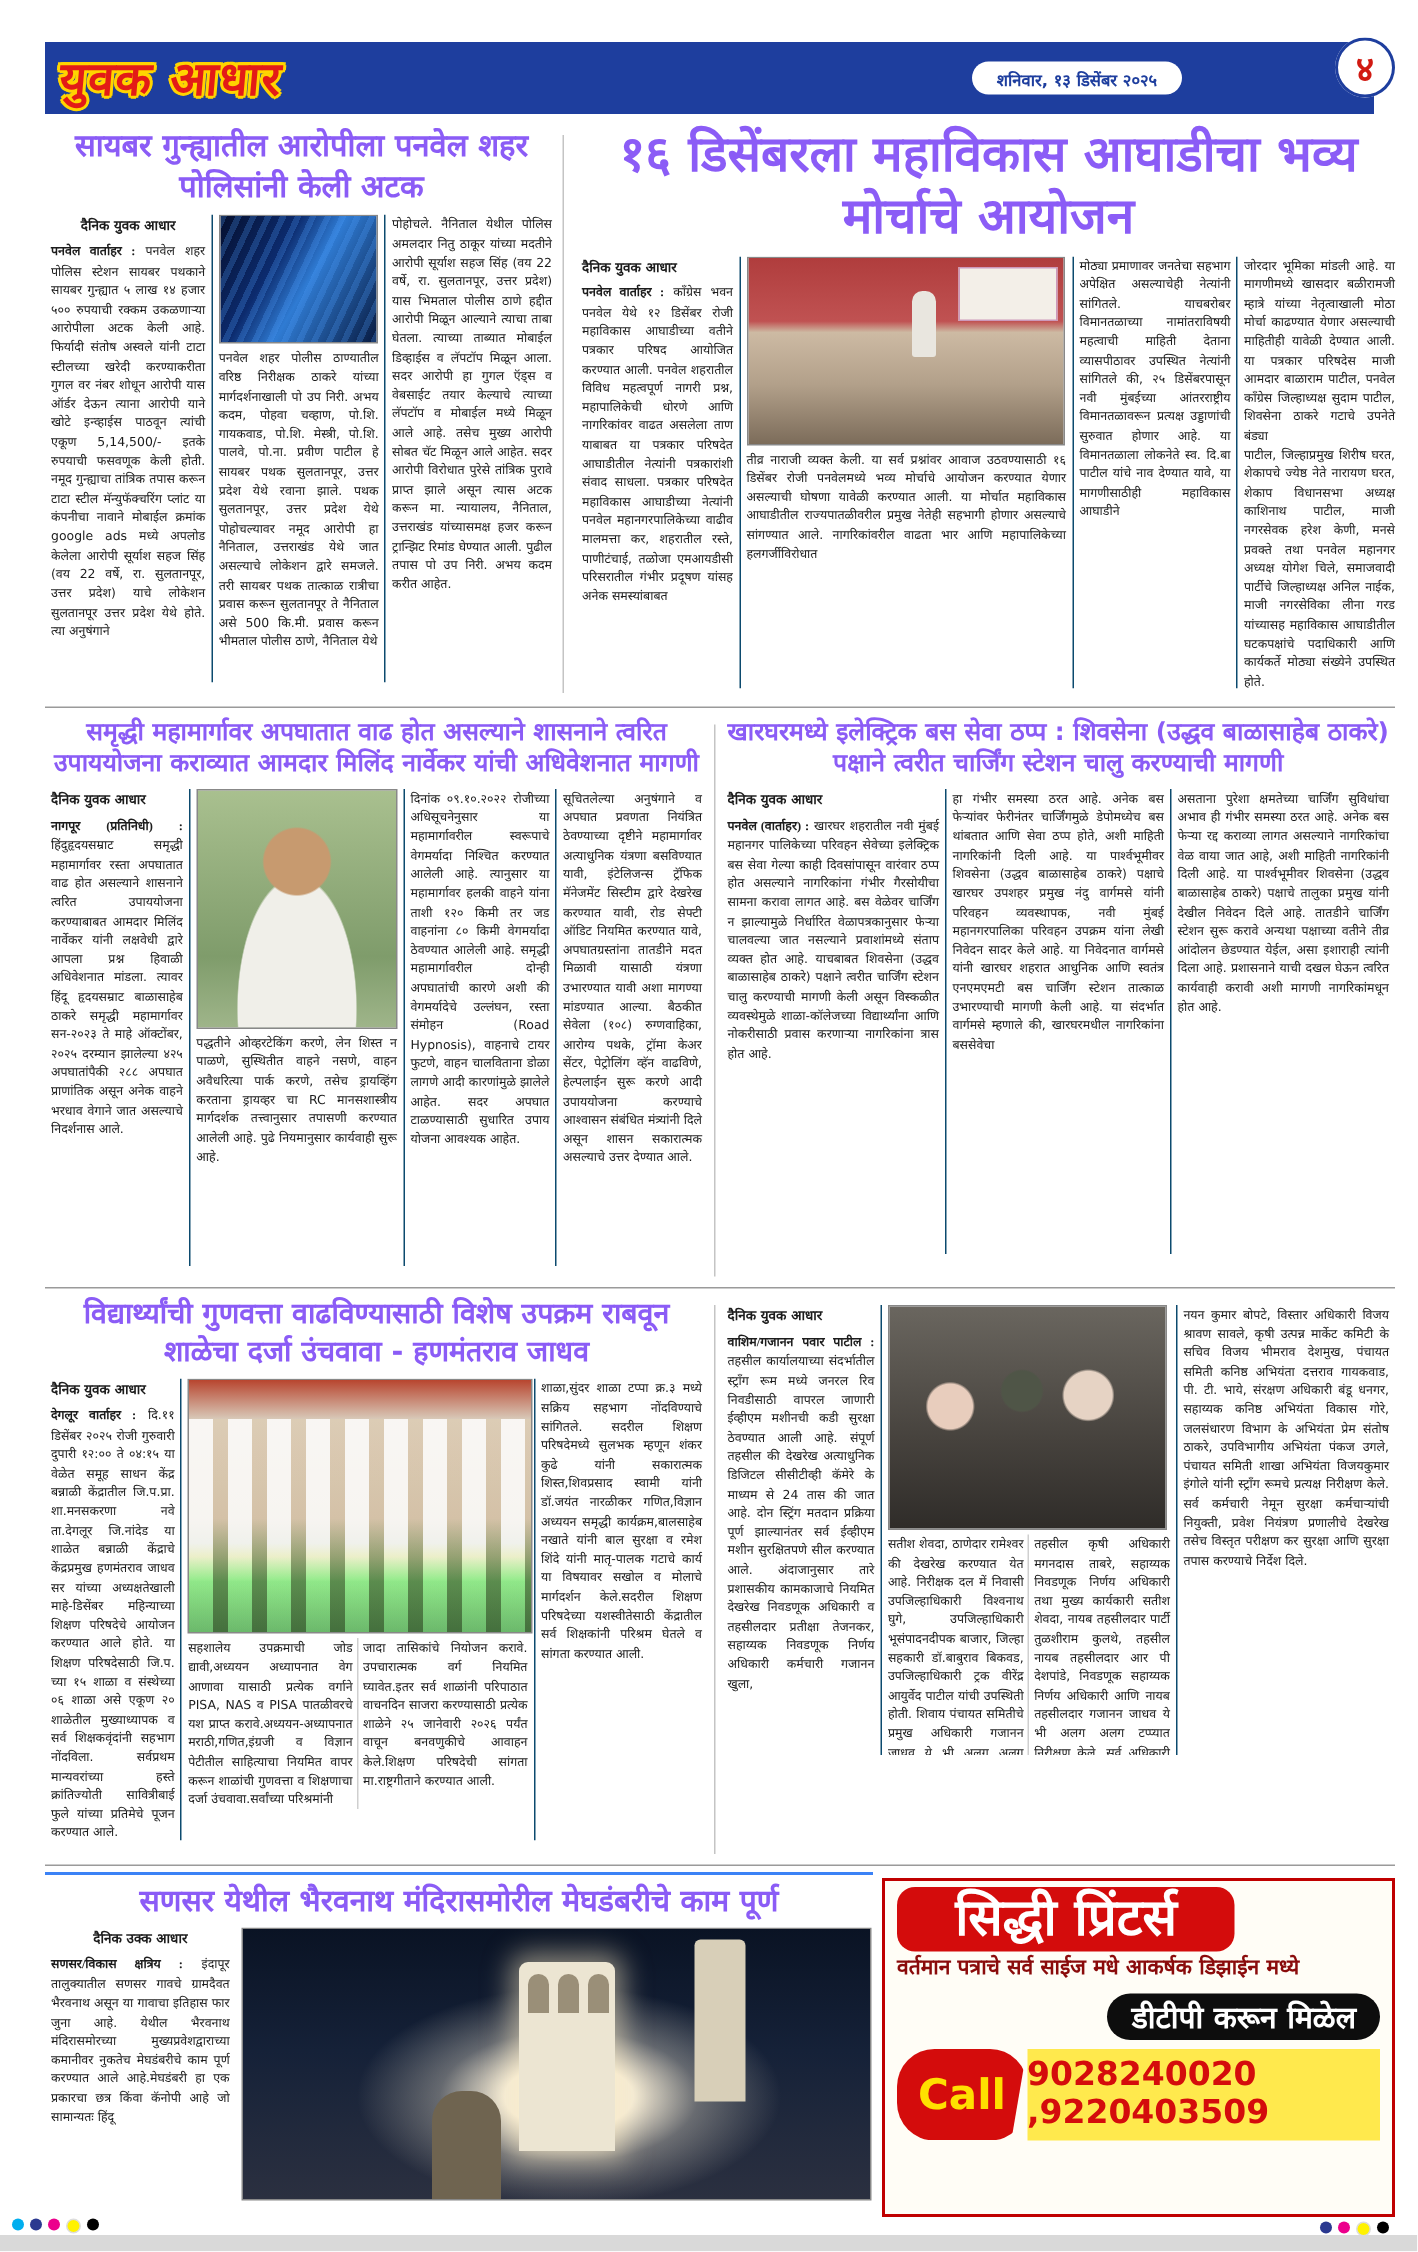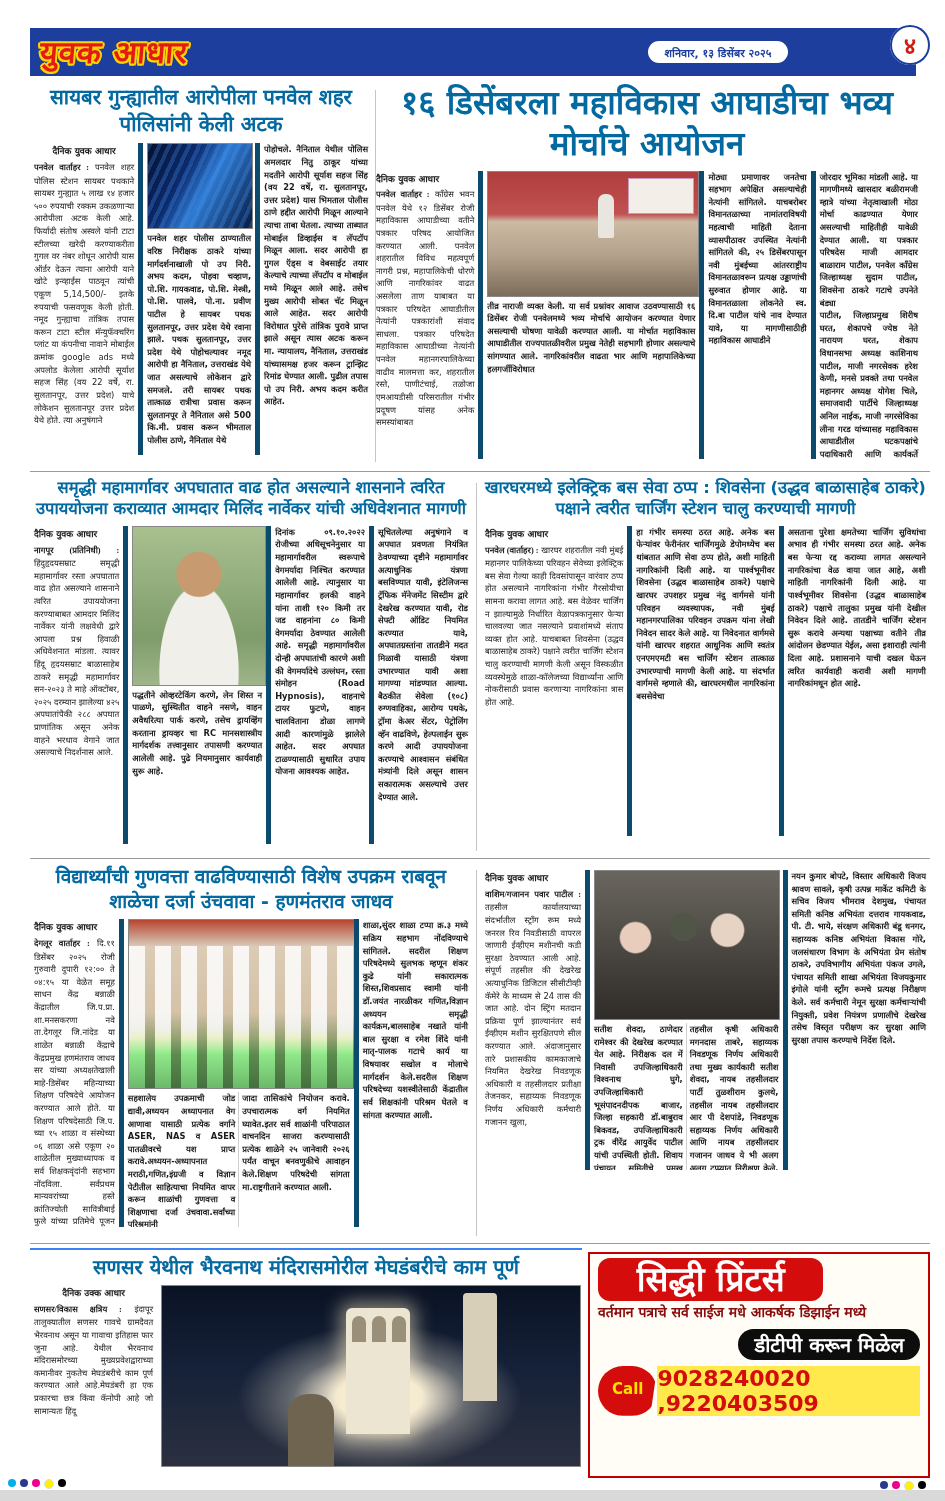--- a/index.html
+++ b/index.html
@@ -14,26 +14,26 @@
         -1.5px -1.5px #ffd400,1.5px -1.5px #ffd400,-1.5px 1.5px #ffd400,1.5px 1.5px #ffd400;}
   .datebox{position:absolute;right:128px;top:13px;width:140px;height:22px;background:#ffffff;
         border-radius:11px;display:flex;align-items:center;justify-content:center;
         font-size:11px;font-weight:bold;color:#1e3e9e;}
   .pagenum{position:absolute;right:-14px;top:-3px;width:40px;height:40px;background:#ffffff;
         border-radius:50%;display:flex;align-items:center;justify-content:center;
         font-size:23px;font-weight:bold;color:#d11a12;box-shadow:0 0 0 2px #1e3e9e inset;}
 
   
   .article{position:absolute;overflow:hidden;}
-  .hl{font-weight:bold;color:#0369a1;text-align:center;line-height:1.3;}
+  .hl{font-weight:bold;color:#8b5cf6;text-align:center;line-height:1.3;}
   .byline{font-weight:bold;font-size:9px;margin:2px 0 2px 0;}
   .dl{font-weight:bold;font-family:Liberation Serif, serif;}
   .bodyrow{display:flex;overflow:hidden;}
   .col{font-size:8.3px;line-height:1.52;text-align:justify;overflow:hidden;}
-  .col + .col{border-left:5px solid #0c4a6e;font-weight:bold;}
+  .col + .col{border-left:1px solid #0c4a6e;}
   .col{padding:0 4px;}
   .vline{position:absolute;width:1px;background:#c4c4c4;}
   .hline{position:absolute;height:1px;background:#9a9a9a;}
 
   
   .photo{position:relative;overflow:hidden;border:1px solid #888;}
   .ph-cyber{background:
      repeating-linear-gradient(115deg,rgba(80,160,255,.25) 0 4px,transparent 4px 9px),
      linear-gradient(120deg,#050f2e 0%,#0c2b6e 35%,#2f7bd3 55%,#081a40 100%);}
   .ph-press{background:
@@ -65,21 +65,21 @@
   
   .adbox{position:absolute;left:588px;top:1252px;width:342px;height:226px;background:#fffdf6;
          border:2px solid #c00000;padding:4px 8px;box-sizing:border-box;}
   .ad-title{width:70%;background:#d40c0c;color:#ffffff;font-weight:900;font-size:34px;text-align:center;
          border-radius:12px;padding:2px 0;line-height:1.15;}
   .ad-line1{color:#d01212;font-weight:bold;font-size:14.5px;line-height:1.45;margin-top:4px;text-align:justify;}
   .ad-line2{color:#8a0b0b;font-weight:bold;font-size:14px;line-height:1.4;margin-top:2px;}
   .ad-dtp{background:#0d0d0d;color:#ffffff;font-weight:bold;font-size:20px;border-radius:16px;
          padding:2px 16px;width:fit-content;margin:6px 0 0 auto;}
   .ad-callrow{display:flex;align-items:stretch;margin-top:6px;}
-  .ad-call{background:#d40c0c;color:#ffe000;font-weight:900;font-size:15px;padding:14px 14px;
+  .ad-call{background:#d40c0c;color:#ffe000;font-weight:900;font-size:28px;padding:14px 14px;
          clip-path:polygon(0 0,100% 0,88% 100%,0 100%);border-radius:25px;}
   .ad-phones{flex:1;background:#ffe94d;color:#d40c0c;font-weight:900;font-size:22px;
          display:flex;align-items:center;justify-content:center;}
 
   
   .footbar{position:absolute;left:0;top:1490px;width:945px;height:11px;background:#d9d9d9;}
   .cmyk{position:absolute;display:flex;gap:4px;}
   .dot{width:8px;height:8px;border-radius:50%;}
 </style>
 </head>
@@ -103,21 +103,21 @@
       <div class="col" style="width:112px;">
         <div class="photo ph-cyber" style="width:104px;height:84px;margin-bottom:3px;"></div>
         <span>पनवेल शहर पोलीस ठाण्यातील वरिष्ठ निरीक्षक ठाकरे यांच्या मार्गदर्शनाखाली पो उप निरी. अभय कदम, पोहवा चव्हाण, पो.शि. गायकवाड, पो.शि. मेस्त्री, पो.शि. पालवे, पो.ना. प्रवीण पाटील हे सायबर पथक सुलतानपूर, उत्तर प्रदेश येथे रवाना झाले. पथक सुलतानपूर, उत्तर प्रदेश येथे पोहोचल्यावर नमूद आरोपी हा नैनिताल, उत्तराखंड येथे जात असल्याचे लोकेशन द्वारे समजले. तरी सायबर पथक तात्काळ रात्रीचा प्रवास करून सुलतानपूर ते नैनिताल असे 500 कि.मी. प्रवास करून भीमताल पोलीस ठाणे, नैनिताल येथे</span>
       </div>
       <div class="col" style="width:112px;">
         <span>पोहोचले. नैनिताल येथील पोलिस अमलदार नितु ठाकूर यांच्या मदतीने आरोपी सूर्याश सहज सिंह (वय 22 वर्षे, रा. सुलतानपूर, उत्तर प्रदेश) यास भिमताल पोलीस ठाणे हद्दीत आरोपी मिळून आल्याने त्याचा ताबा घेतला. त्याच्या ताब्यात मोबाईल डिव्हाईस व लॅपटॉप मिळून आला. सदर आरोपी हा गुगल ऍड्स व वेबसाईट तयार केल्याचे त्याच्या लॅपटॉप व मोबाईल मध्ये मिळून आले आहे. तसेच मुख्य आरोपी सोबत चॅट मिळून आले आहेत. सदर आरोपी विरोधात पुरेसे तांत्रिक पुरावे प्राप्त झाले असून त्यास अटक करून मा. न्यायालय, नैनिताल, उत्तराखंड यांच्यासमक्ष हजर करून ट्रान्झिट रिमांड घेण्यात आली. पुढील तपास पो उप निरी. अभय कदम करीत आहेत.</span>
       </div>
     </div>
   </div>
 
-  <div class="article" style="left:372px;top:82px;width:550px;height:385px;">
+  <div class="article" style="left:384px;top:82px;width:550px;height:385px;">
     <div class="hl" style="font-size:33px;line-height:1.25;">१६ डिसेंबरला महाविकास आघाडीचा भव्य मोर्चाचे आयोजन</div>
     <div class="bodyrow" style="margin-top:6px;height:288px;">
       <div class="col" style="width:103px;">
         <div class="byline">दैनिक युवक आधार</div>
         <span class="dl">पनवेल वार्ताहर :</span> <span>काँग्रेस भवन पनवेल येथे १२ डिसेंबर रोजी महाविकास आघाडीच्या वतीने पत्रकार परिषद आयोजित करण्यात आली. पनवेल शहरातील विविध महत्वपूर्ण नागरी प्रश्न, महापालिकेची धोरणे आणि नागरिकांवर वाढत असलेला ताण याबाबत या पत्रकार परिषदेत आघाडीतील नेत्यांनी पत्रकारांशी संवाद साधला. पत्रकार परिषदेत महाविकास आघाडीच्या नेत्यांनी पनवेल महानगरपालिकेच्या वाढीव मालमत्ता कर, शहरातील रस्ते, पाणीटंचाई, तळोजा एमआयडीसी परिसरातील गंभीर प्रदूषण यांसह अनेक समस्यांबाबत</span>
       </div>
       <div class="col" style="width:218px;">
         <div class="photo ph-press" style="width:210px;height:124px;margin-bottom:3px;">
           <div class="banner"></div>
           <div class="speaker"></div>
@@ -181,21 +181,21 @@
     <div class="bodyrow" style="margin-top:6px;height:308px;">
       <div class="col" style="width:86px;">
         <div class="byline">दैनिक युवक आधार</div>
         <span class="dl">देगलूर वार्ताहर :</span> <span>दि.११ डिसेंबर २०२५ रोजी गुरुवारी दुपारी १२:०० ते ०४:१५ या वेळेत समूह साधन केंद्र बन्नाळी केंद्रातील जि.प.प्रा. शा.मनसकरणा नवे ता.देगलूर जि.नांदेड या शाळेत बन्नाळी केंद्राचे केंद्रप्रमुख हणमंतराव जाधव सर यांच्या अध्यक्षतेखाली माहे-डिसेंबर महिन्याच्या शिक्षण परिषदेचे आयोजन करण्यात आले होते. या शिक्षण परिषदेसाठी जि.प. च्या १५ शाळा व संस्थेच्या ०६ शाळा असे एकूण २० शाळेतील मुख्याध्यापक व सर्व शिक्षकवृंदांनी सहभाग नोंदविला. सर्वप्रथम मान्यवरांच्या हस्ते क्रांतिज्योती सावित्रीबाई फुले यांच्या प्रतिमेचे पूजन करण्यात आले.</span>
       </div>
       <div class="col" style="width:236px;">
         <div class="photo ph-school" style="width:228px;height:168px;margin-bottom:3px;">
           <div class="canopy"></div>
         </div>
         <div style="display:flex;">
-          <div style="width:50%;padding-right:3px;border-right:1px solid #cfcfcf;"><span>सहशालेय उपक्रमाची जोड द्यावी,अध्ययन अध्यापनात वेग आणावा यासाठी प्रत्येक वर्गाने ASER, NAS व ASER पातळीवरचे यश प्राप्त करावे.अध्ययन-अध्यापनात मराठी,गणित,इंग्रजी व विज्ञान पेटीतील साहित्याचा नियमित वापर करून शाळांची गुणवत्ता व शिक्षणाचा दर्जा उंचवावा.सर्वांच्या परिश्रमांनी</span></div>
+          <div style="width:50%;padding-right:3px;border-right:1px solid #cfcfcf;"><span>सहशालेय उपक्रमाची जोड द्यावी,अध्ययन अध्यापनात वेग आणावा यासाठी प्रत्येक वर्गाने PISA, NAS व PISA पातळीवरचे यश प्राप्त करावे.अध्ययन-अध्यापनात मराठी,गणित,इंग्रजी व विज्ञान पेटीतील साहित्याचा नियमित वापर करून शाळांची गुणवत्ता व शिक्षणाचा दर्जा उंचवावा.सर्वांच्या परिश्रमांनी</span></div>
           <div style="width:50%;padding-left:3px;"><span>जादा तासिकांचे नियोजन करावे. उपचारात्मक वर्ग नियमित घ्यावेत.इतर सर्व शाळांनी परिपाठात वाचनदिन साजरा करण्यासाठी प्रत्येक शाळेने २५ जानेवारी २०२६ पर्यंत वाचून बनवणुकीचे आवाहन केले.शिक्षण परिषदेची सांगता मा.राष्ट्रगीताने करण्यात आली.</span></div>
         </div>
       </div>
       <div class="col" style="width:112px;">
         <span>शाळा,सुंदर शाळा टप्पा क्र.३ मध्ये सक्रिय सहभाग नोंदविण्याचे सांगितले. सदरील शिक्षण परिषदेमध्ये सुलभक म्हणून शंकर कुढे यांनी सकारात्मक शिस्त,शिवप्रसाद स्वामी यांनी डॉ.जयंत नारळीकर गणित,विज्ञान अध्ययन समृद्धी कार्यक्रम,बालसाहेब नखाते यांनी बाल सुरक्षा व रमेश शिंदे यांनी मातृ-पालक गटाचे कार्य या विषयावर सखोल व मोलाचे मार्गदर्शन केले.सदरील शिक्षण परिषदेच्या यशस्वीतेसाठी केंद्रातील सर्व शिक्षकांनी परिश्रम घेतले व सांगता करण्यात आली.</span>
       </div>
     </div>
   </div>
 
   <div class="article" style="left:481px;top:864px;width:449px;height:376px;">

